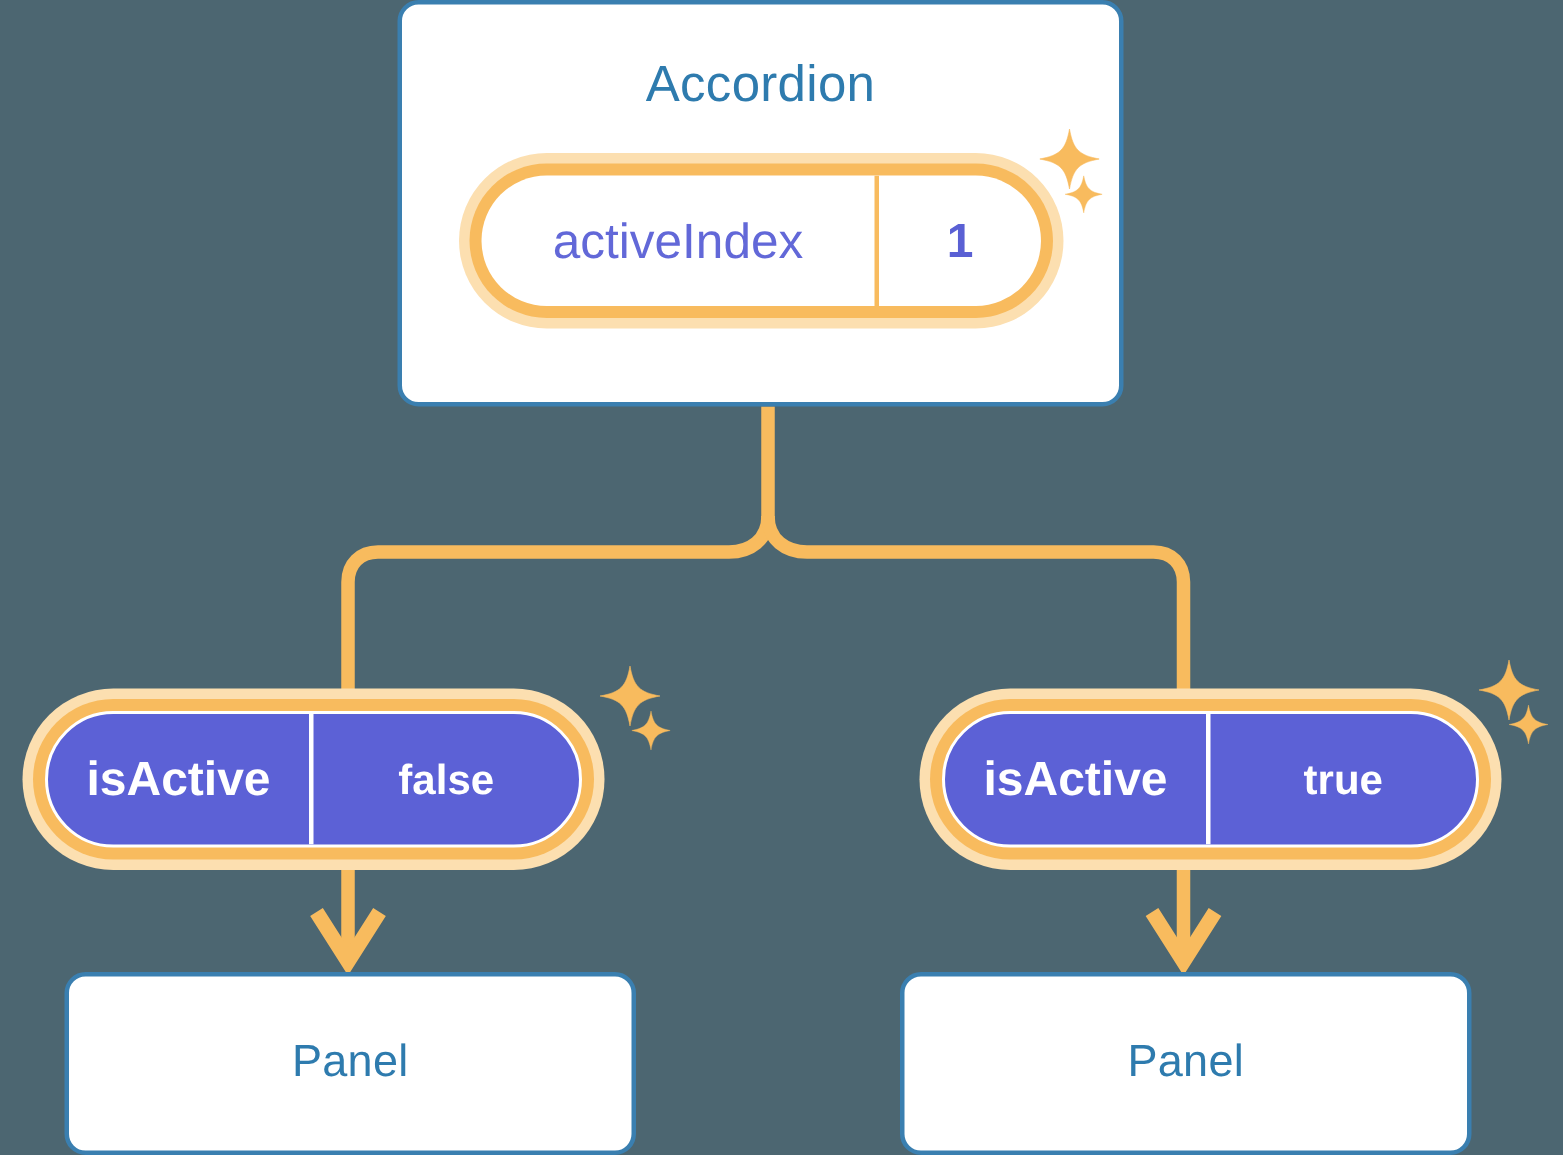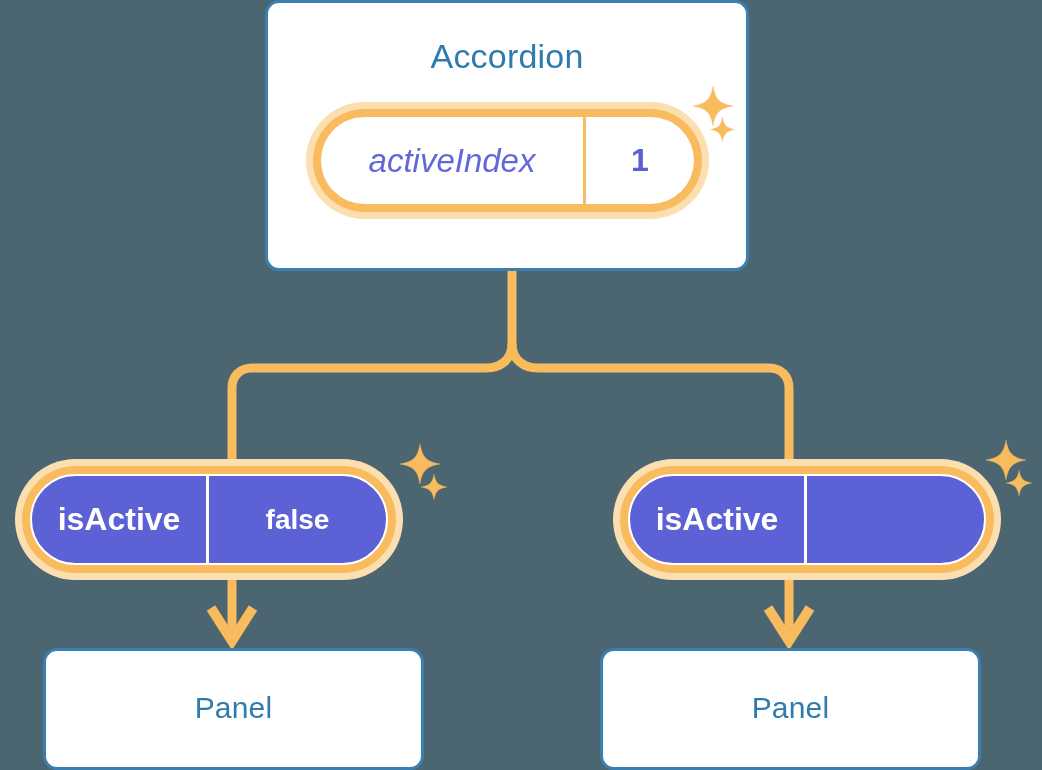--- a/index.html
+++ b/index.html
@@ -117,21 +117,20 @@
     width: 403px;
     height: 117px;
   }
   #pill-accordion .pill-inner { background: #ffffff; }
   #pill-accordion .pill-key {
     flex: 0 0 265px;
     color: #6268d8;
     font-size: 33px;
     font-weight: 400;
     border-right: 3px solid #f8bb5e;
-    font-style: italic;
   }
   #pill-accordion .pill-val {
     flex: 1 1 auto;
     color: #5a60d4;
     font-size: 32px;
     font-weight: 700;
   }
 
   
   .pill-child {
@@ -220,20 +219,21 @@
   </div>
 
   <div class="card panel-card" id="panel-left">
     <div class="card-title">Panel</div>
   </div>
 
   <div class="pill-wrap pill-child" id="pill-right">
     <div class="pill-ring">
       <div class="pill-inner">
         <div class="pill-key">isActive</div>
+        <div class="pill-val">true</div>
       </div>
     </div>
   </div>
 
   <div class="card panel-card" id="panel-right">
     <div class="card-title">Panel</div>
   </div>
 
   <svg class="sparkle sp-a-big" viewBox="0 0 100 100">
       <use href="#sparkle-shape"></use>

